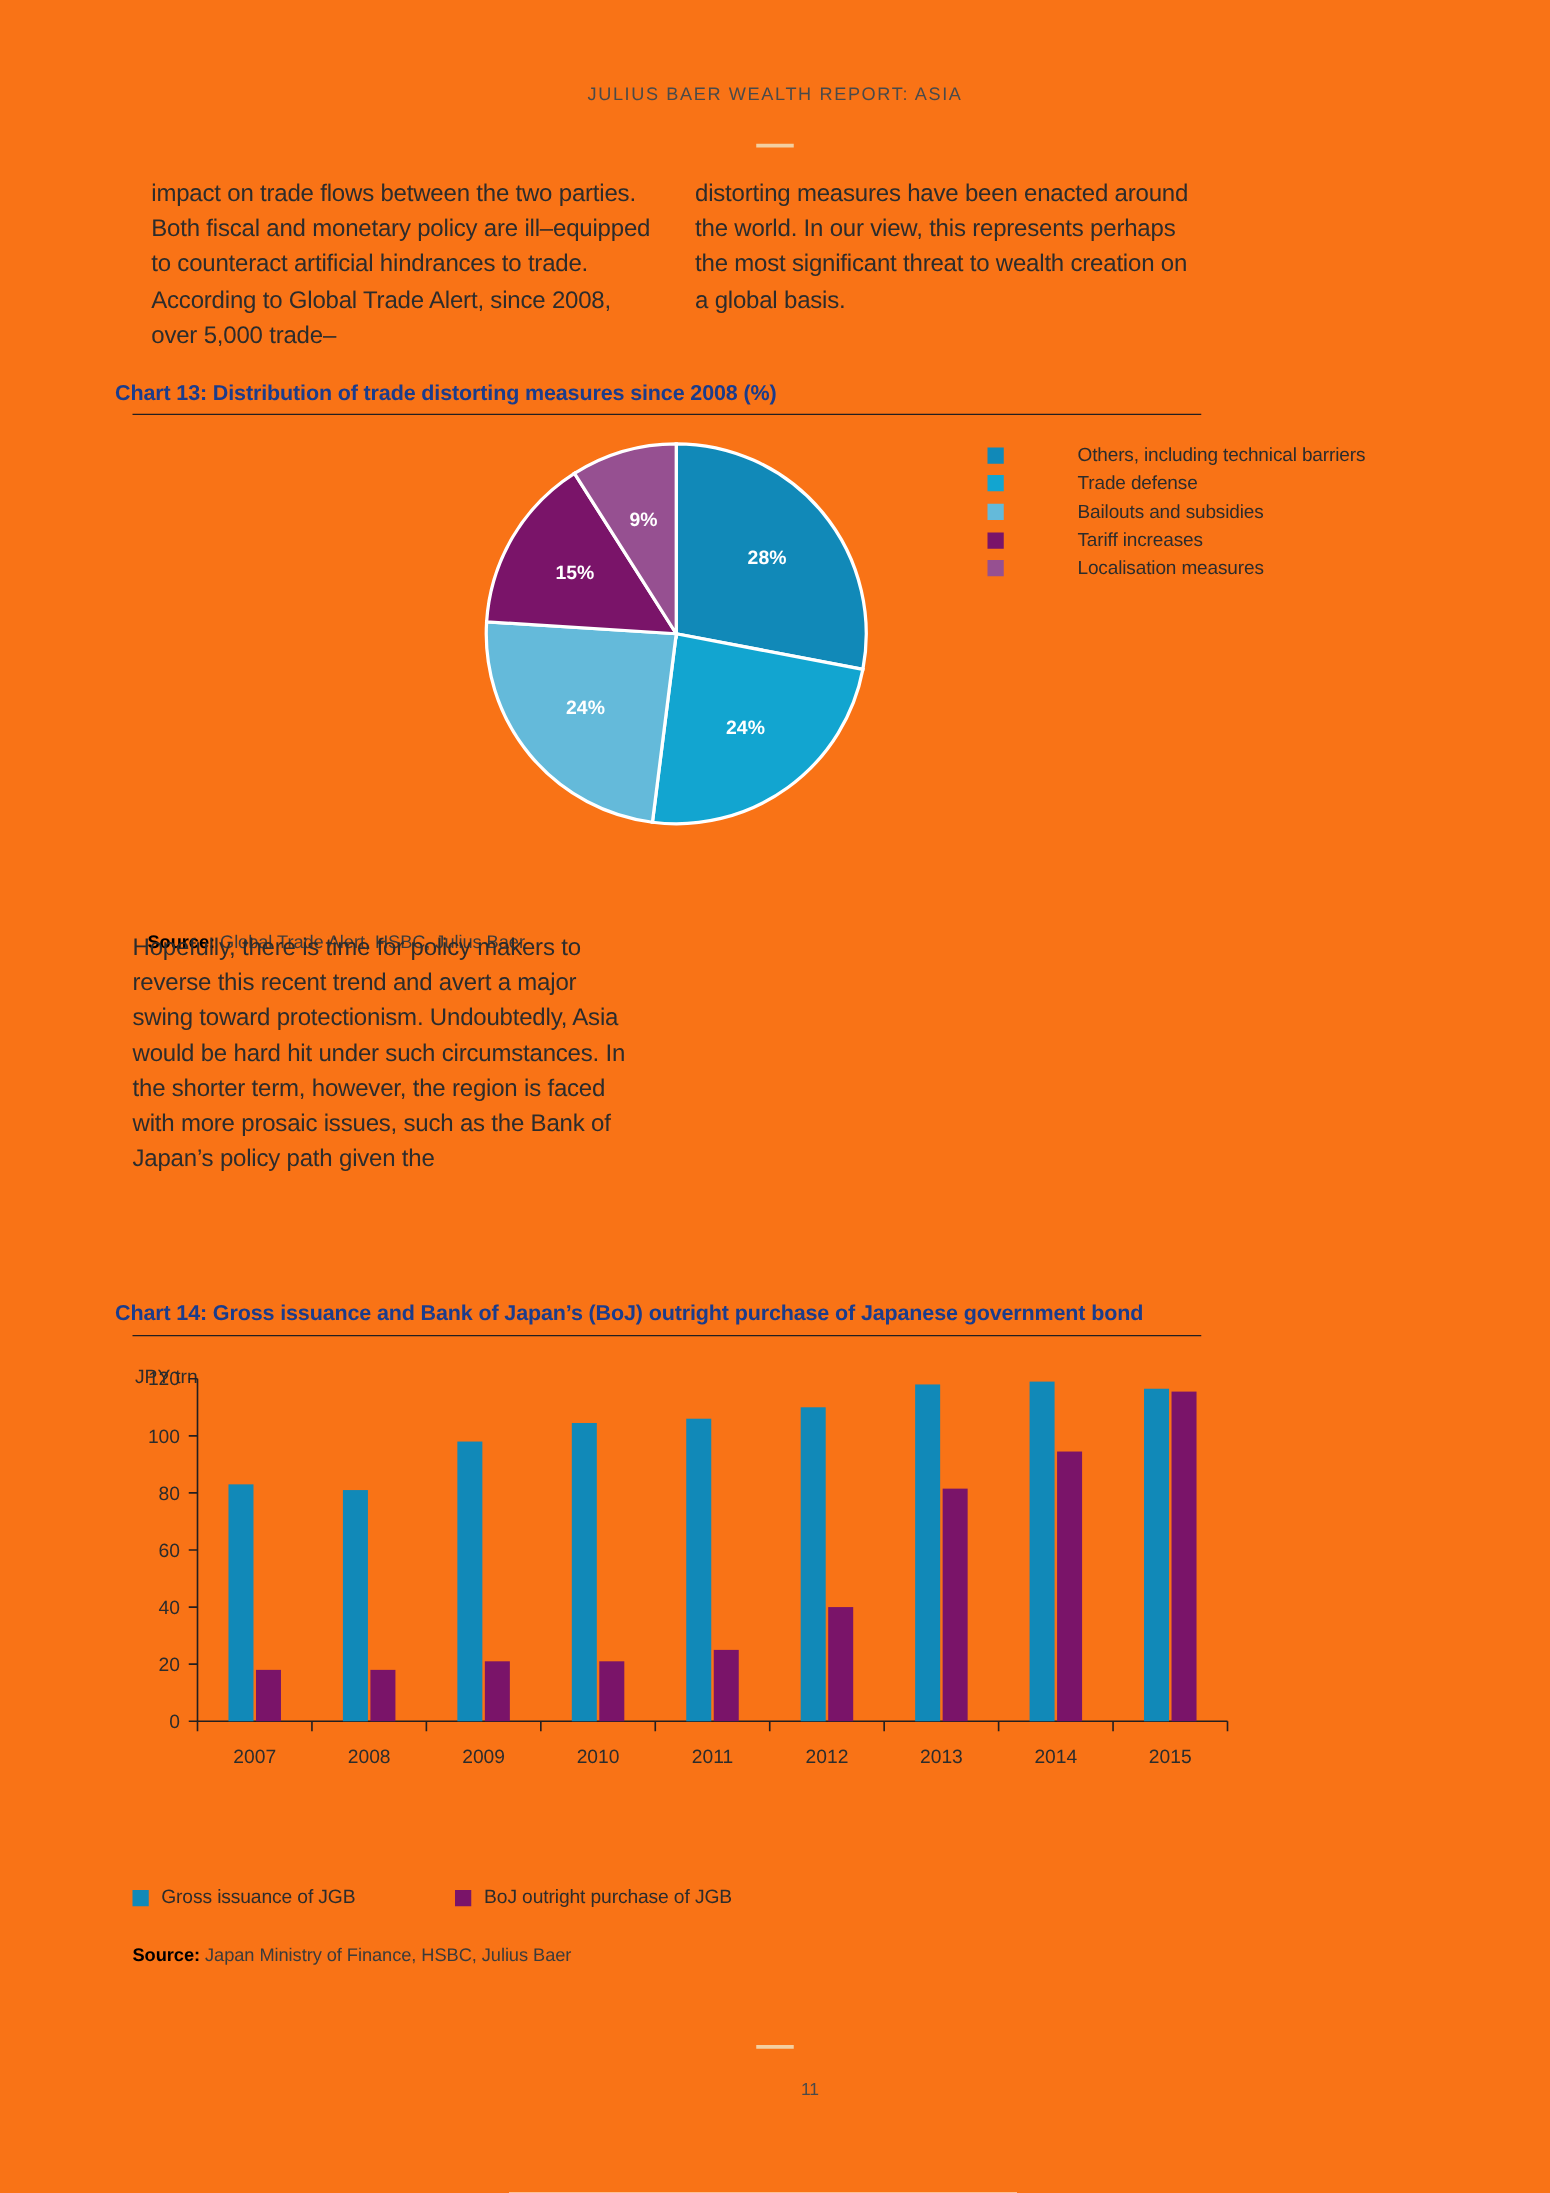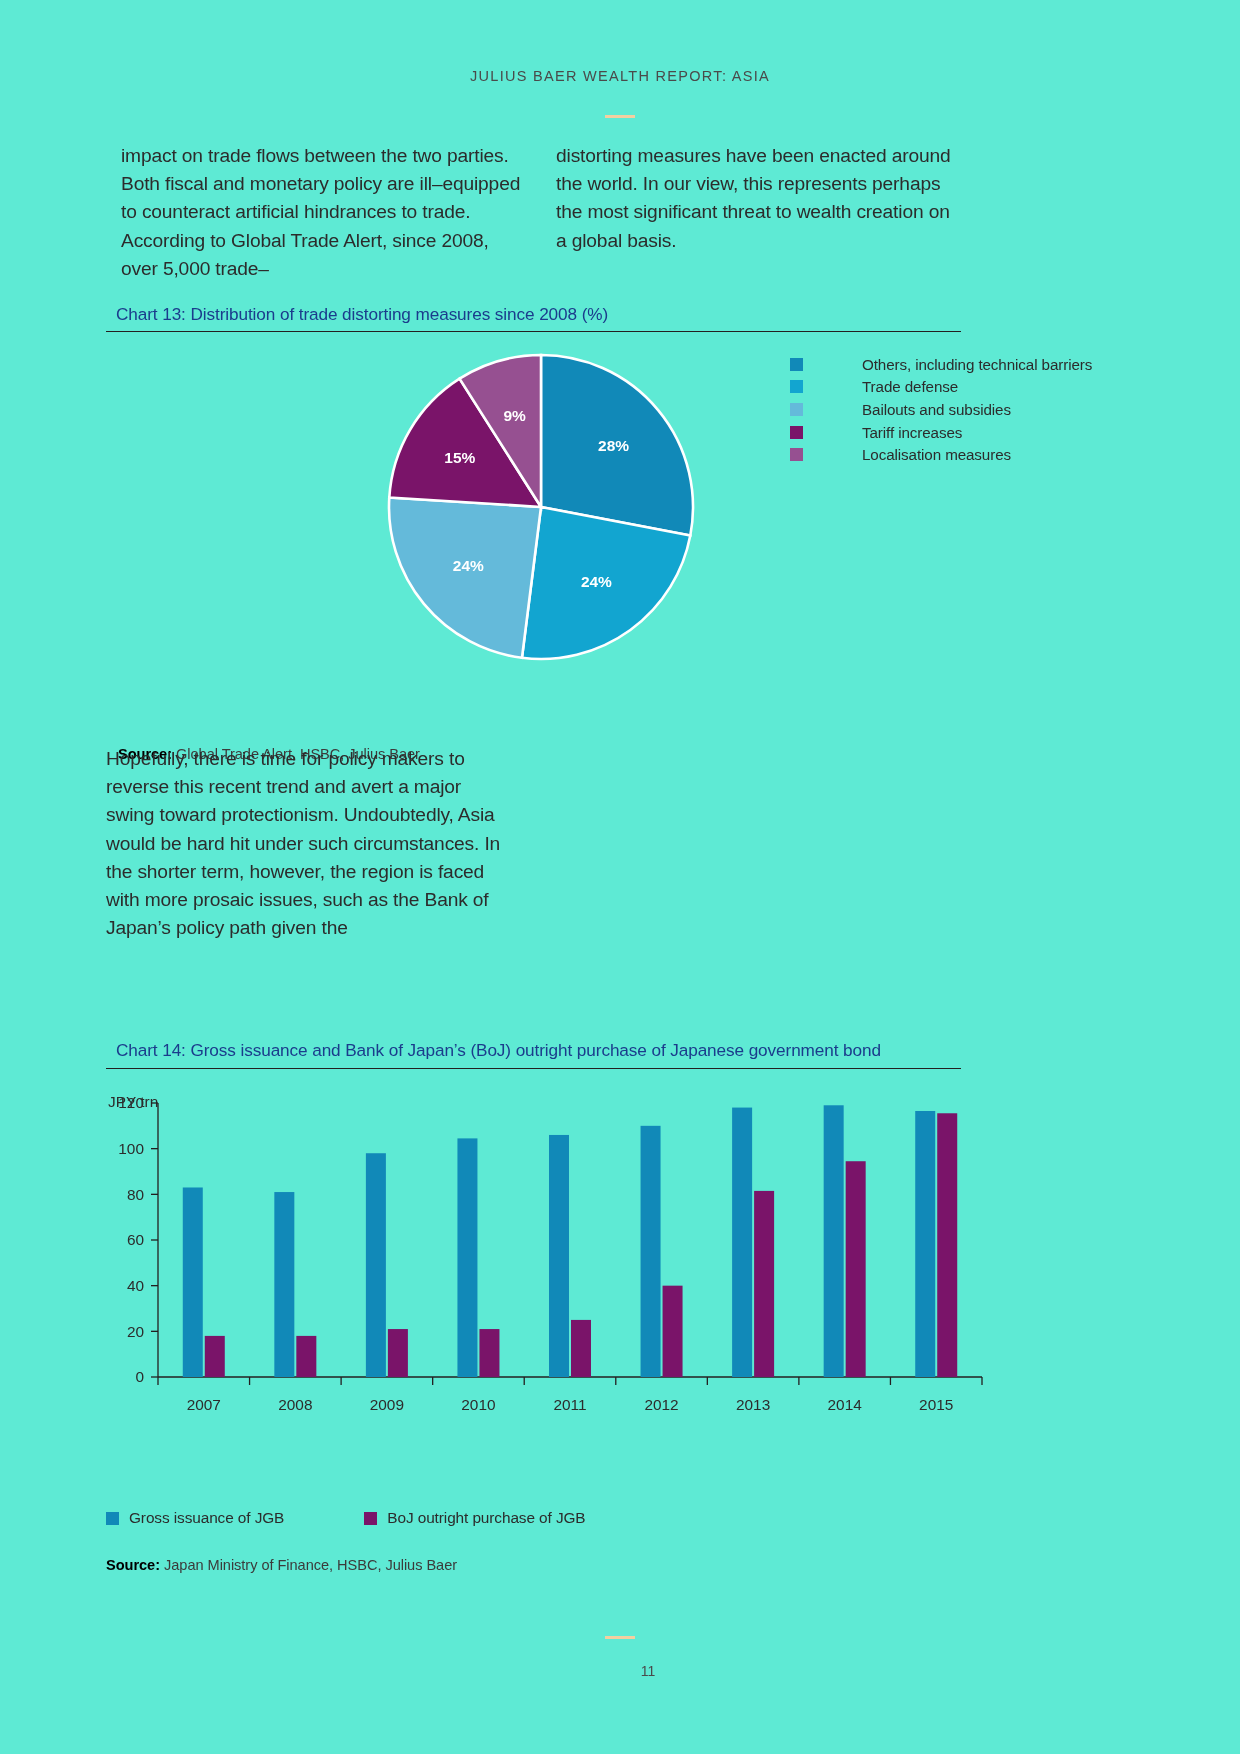--- a/index.html
+++ b/index.html
@@ -9,21 +9,21 @@
     background: #ffffff;
   }
   body {
     font-family: "Liberation Sans", sans-serif;
     color: #231f20;
   }
   .page {
     position: relative;
     width: 1240px;
     height: 1754px;
-    background: #5eead4;
+    background: #f97316;
     overflow: hidden;
     margin: 0 auto;
   }
 
   
   .running-header {
     position: absolute;
     top: 68px;
     left: 0;
     width: 1240px;
@@ -58,24 +58,24 @@
     color: #2c2c2c;
     font-family: "Liberation Sans", sans-serif;
     letter-spacing: -0.15px;
   }
   .cols-top { top: 142px; justify-content: flex-end; }
   .cols-mid { top: 745px; }
 
   
   .chart-title {
     position: absolute;
-    left: 116px;
+    left: 92px;
     width: 855px;
     font-size: 17.2px;
-    font-weight: normal;
+    font-weight: bold;
     color: #1b3c8c;
     letter-spacing: -0.1px;
   }
   .chart-rule {
     position: absolute;
     left: 106px;
     width: 855px;
     height: 1.4px;
     background: #231f20;
   }

